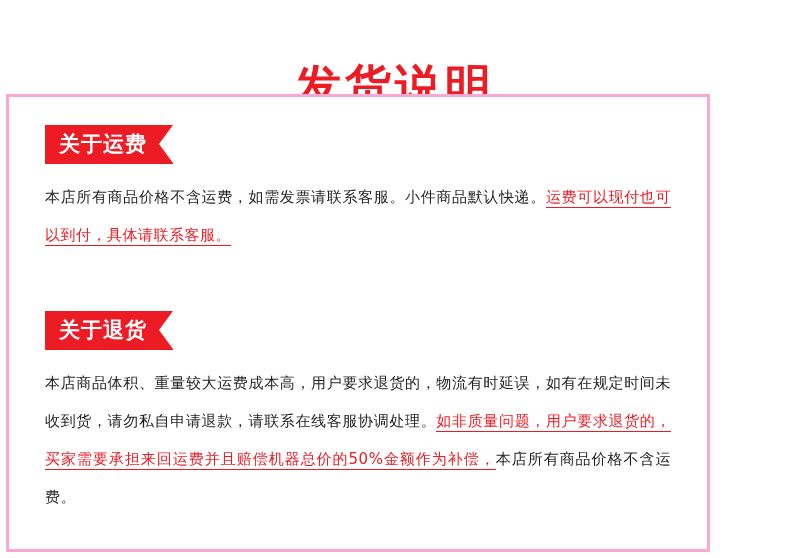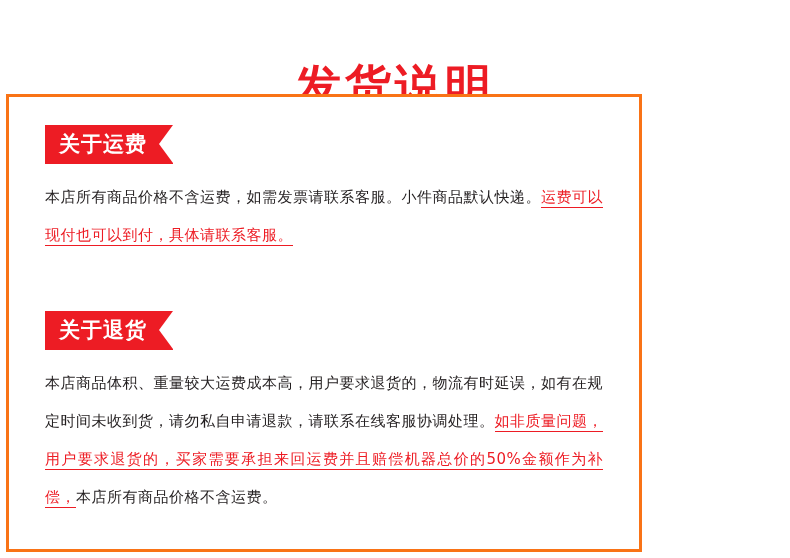--- a/index.html
+++ b/index.html
@@ -18,24 +18,24 @@
     width: 790px;
     height: 558px;
     box-sizing: border-box;
     background: #ffffff;
   }
   
   .frame {
     position: absolute;
     left: 6px;
     top: 94px;
-    width: 636px;
+    width: 704px;
     height: 458px;
     box-sizing: border-box;
-    border: 3px solid #f97316;
+    border: 3px solid #f9a8d4;
     background: #ffffff;
   }
   .title {
     position: absolute;
     left: 0;
     top: 8px;
     width: 790px;
     text-align: center;
     color: #ed1c24;
     font-size: 46px;

